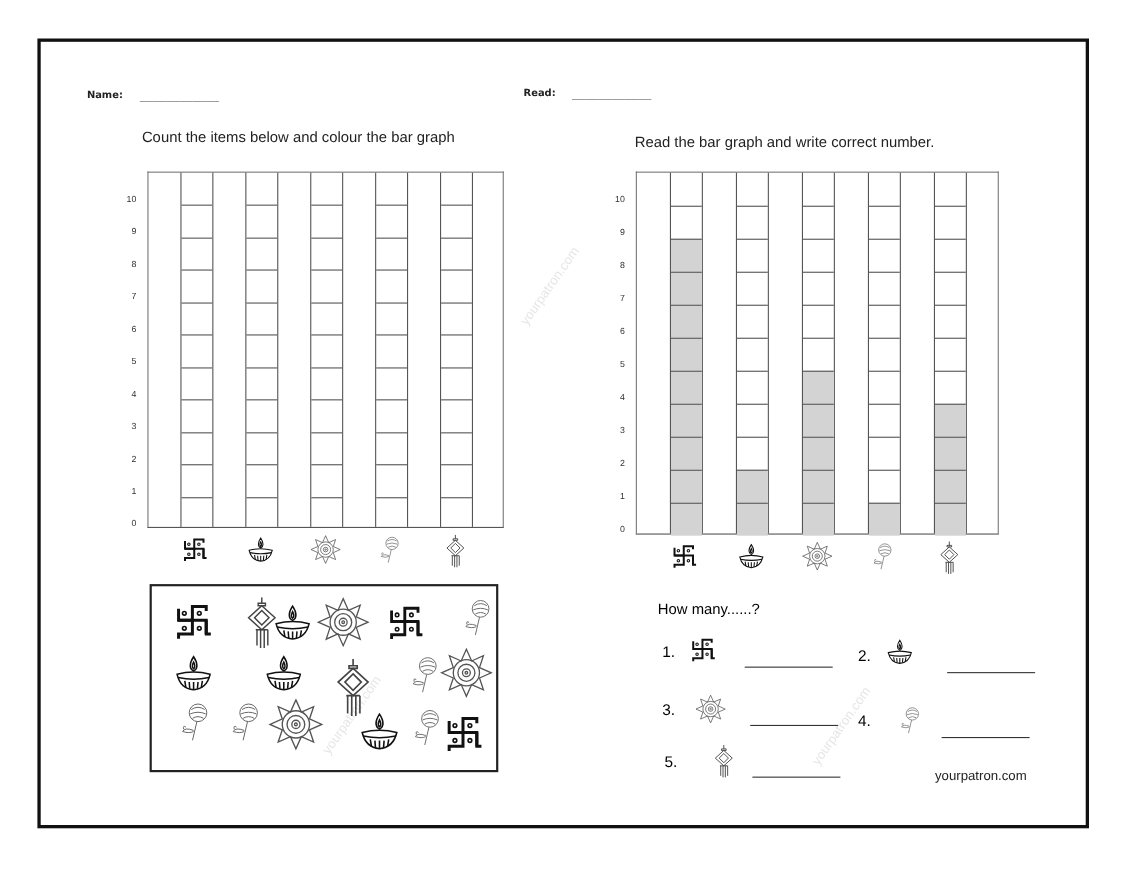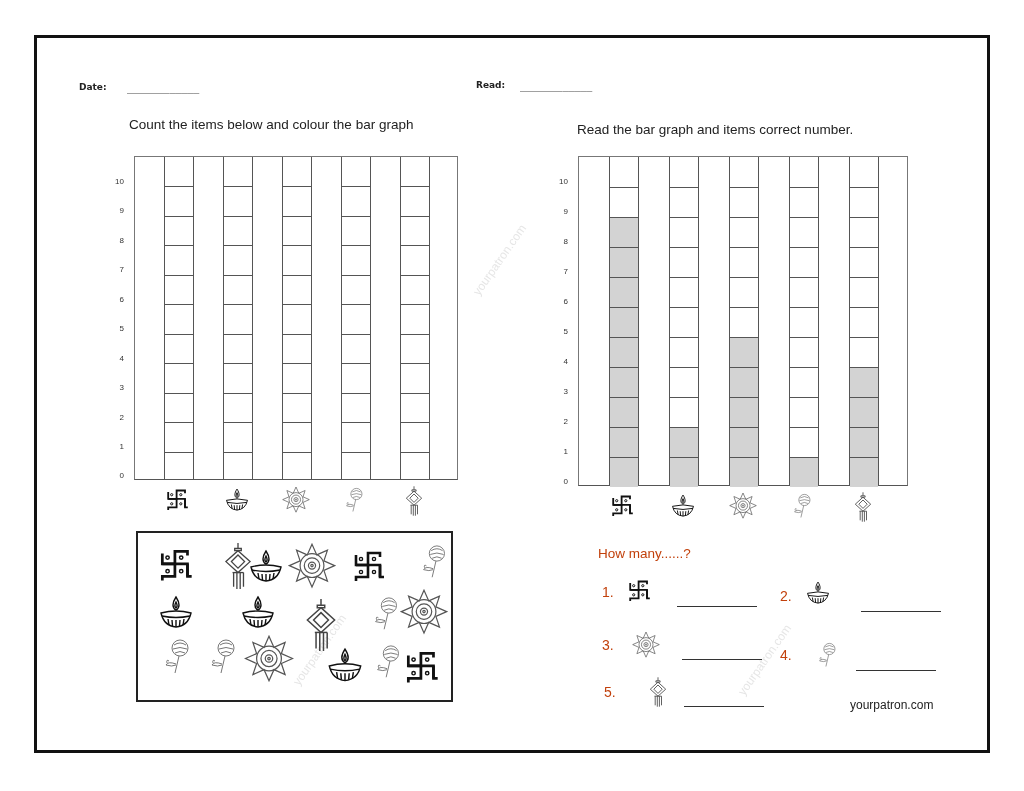--- a/index.html
+++ b/index.html
@@ -10,37 +10,37 @@
   .dash{font-family:"DejaVu Sans Mono",monospace;font-size:10px;color:#222;letter-spacing:0px;}
   .heading{font-family:"Liberation Sans",sans-serif;font-size:13.5px;color:#222;white-space:nowrap;}
   .chart{position:absolute;border:1px solid #777;border-bottom:1.5px solid #555;box-sizing:border-box;background:#fff;}
   .col{position:absolute;top:0;bottom:0;border-left:1px solid #555;border-right:1px solid #555;box-sizing:border-box;}
   .cell{position:absolute;left:0;right:0;border-top:1px solid #555;box-sizing:border-box;}
   .cell.fill{background:#d3d3d3;}
   .ytick{position:absolute;font-family:"Liberation Sans",sans-serif;font-size:8px;color:#333;width:20px;text-align:right;}
   .icon{position:absolute;width:30px;height:34px;}
   .icon svg{width:100%;height:100%;}
   .picbox{position:absolute;left:136px;top:531px;width:317px;height:171px;border:2.5px solid #222;box-sizing:border-box;}
-  .q{position:absolute;font-family:"Liberation Sans",sans-serif;font-size:14px;color:#c2410c;}
+  .q{position:absolute;font-family:"Liberation Sans",sans-serif;font-size:14px;color:#000000;}
   .line{position:absolute;height:0;border-top:1px solid #333;width:80px;}
   .watermark{position:absolute;font-family:"Liberation Sans",sans-serif;font-size:12px;color:#e6e6e6;transform:rotate(-55deg);transform-origin:left top;white-space:nowrap;}
   .footer{position:absolute;font-family:"Liberation Sans",sans-serif;font-size:12px;color:#222;}
 </style>
 </head>
 <body>
 
 <div class="sheet"></div>
 
-<div class="abs label-sm" style="left:79px;top:82px;">Date:</div>
+<div class="abs label-sm" style="left:79px;top:82px;">Name:</div>
 <div class="abs dash" style="left:127px;top:82px;">____________</div>
 <div class="abs label-sm" style="left:476px;top:80px;">Read:</div>
 <div class="abs dash" style="left:520px;top:80px;">____________</div>
 
 <div class="abs heading" style="left:129px;top:117px;">Count the items below and colour the bar graph</div>
-<div class="abs heading" style="left:577px;top:122px;">Read  the bar graph and items correct number.</div>
+<div class="abs heading" style="left:577px;top:122px;">Read  the bar graph and write correct number.</div>
 
 <div class="watermark" style="left:262px;top:430px;">yourpatron.com</div>
 <div class="watermark" style="left:470px;top:290px;">yourpatron.com</div>
 <div class="watermark" style="left:290px;top:680px;">yourpatron.com</div>
 <div class="watermark" style="left:735px;top:690px;">yourpatron.com</div>
 
 <div id="left-ticks">
     <div class="ytick" style="left: 104px; top: 176.92px;">10</div>
     <div class="ytick" style="left: 104px; top: 206.375px;">9</div>
     <div class="ytick" style="left: 104px; top: 235.829px;">8</div>

